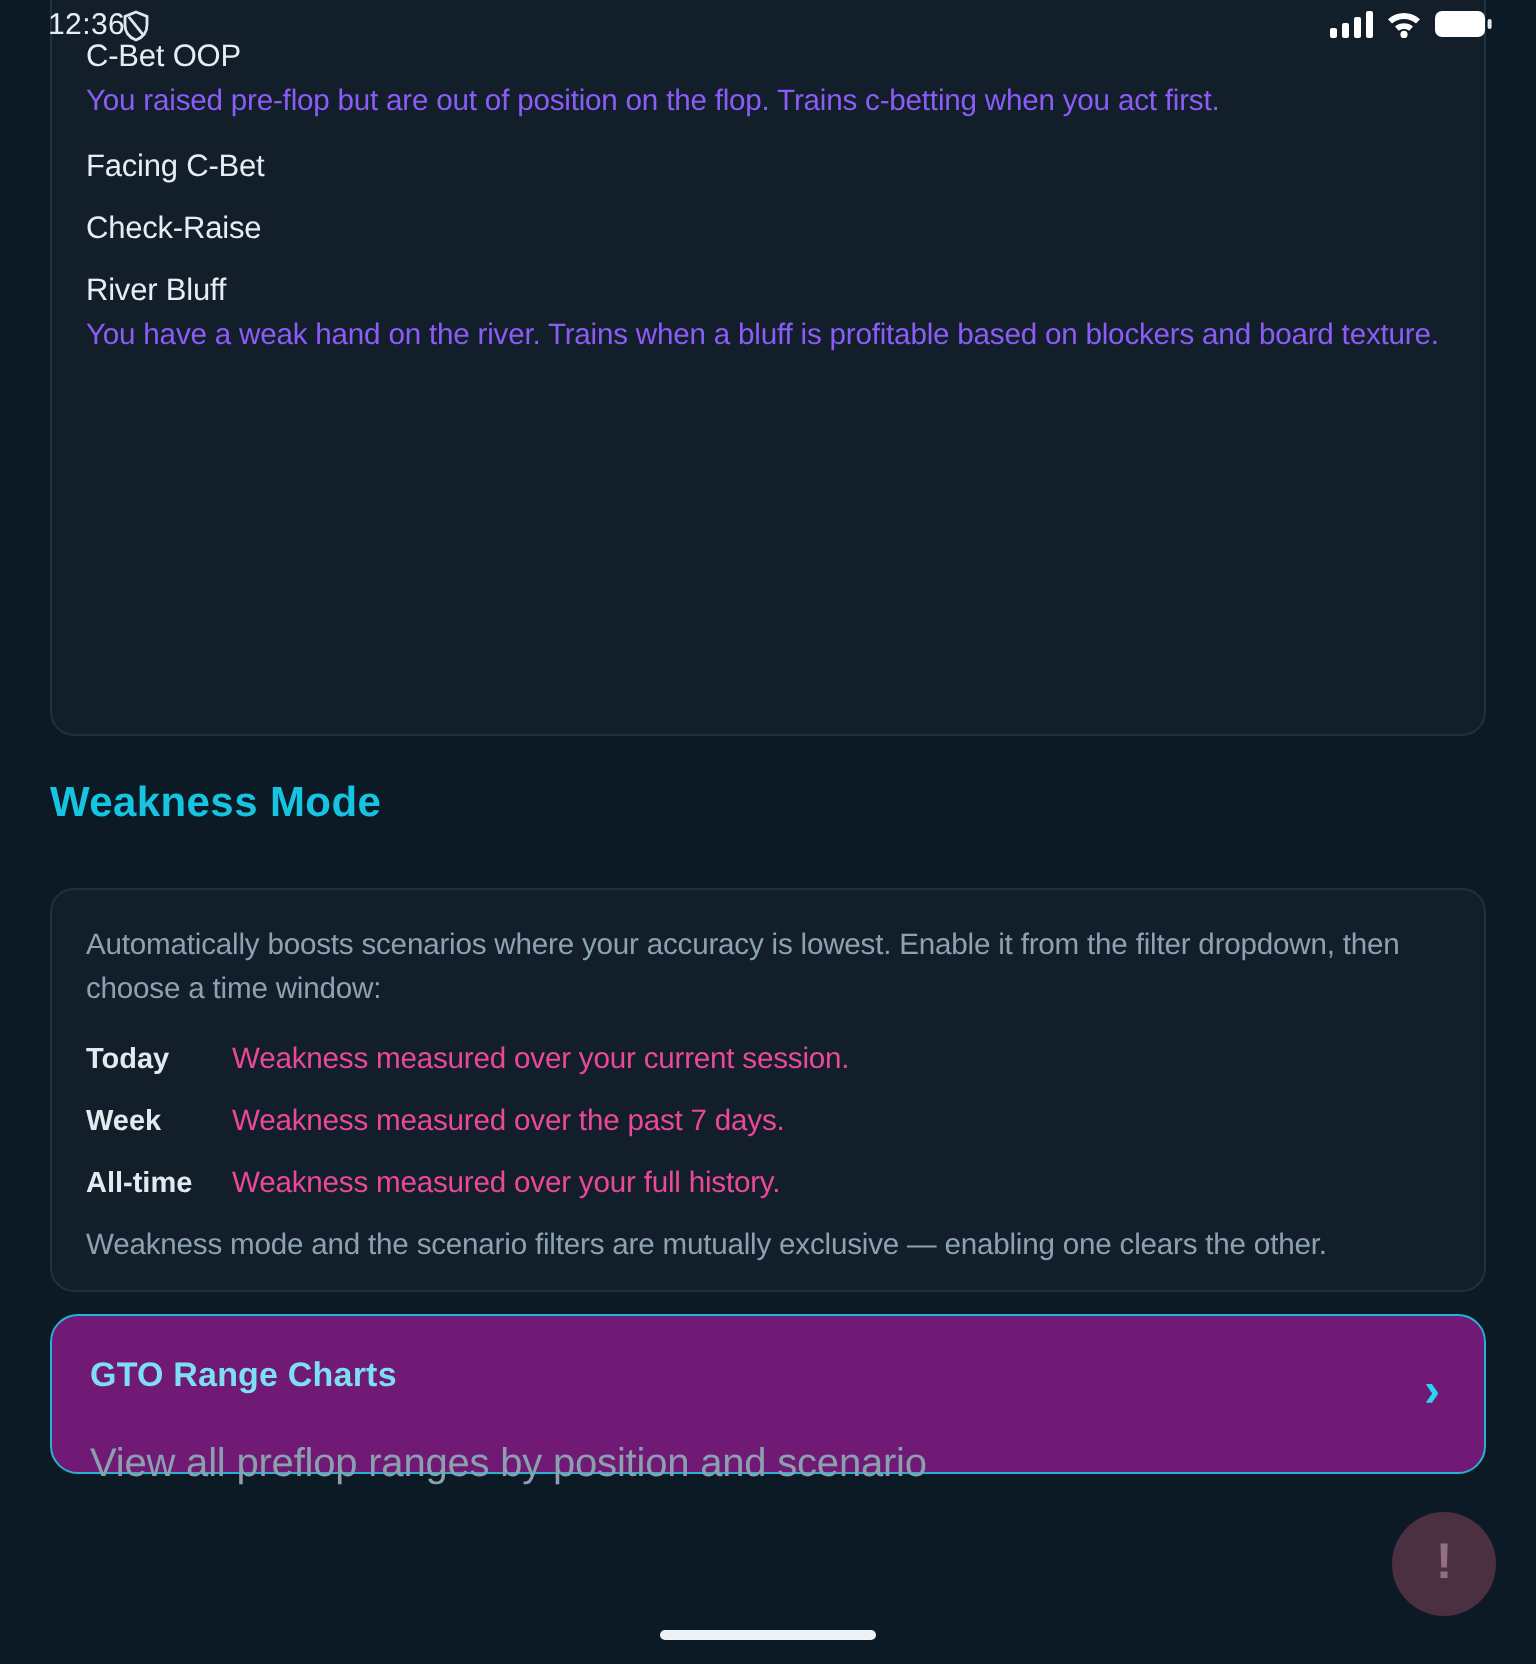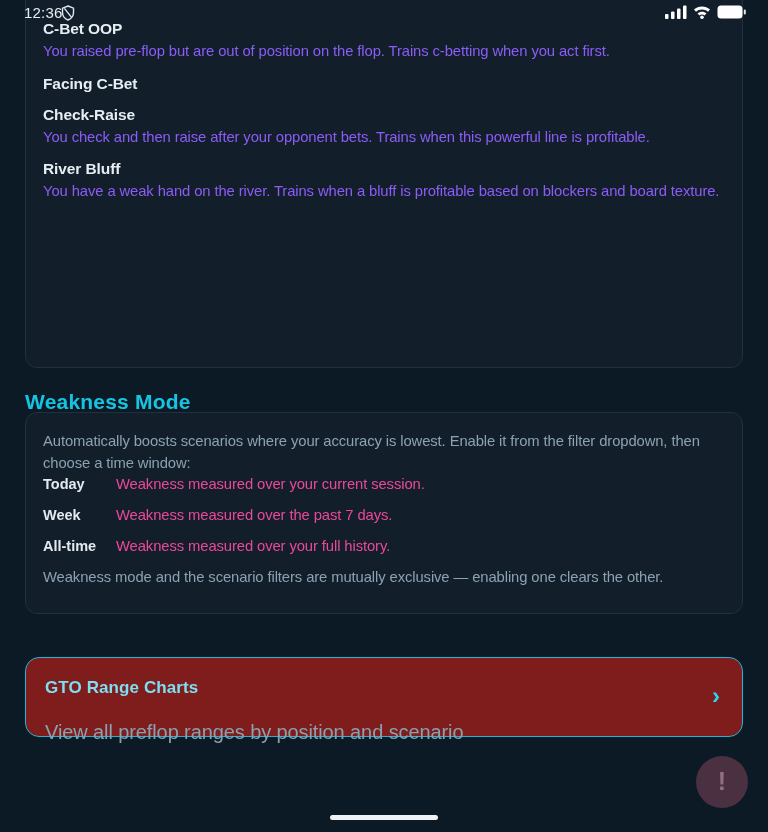--- a/index.html
+++ b/index.html
@@ -40,58 +40,58 @@
   
   .card {
     position: absolute; left: 25px; width: 718px;
     background: #121f2b;
     border: 1px solid #1d3140;
     border-radius: 12px;
   }
   .card-scenarios { top: -28px; height: 396px; padding: 46px 16px 0 17px; }
   .scenario { margin-bottom: 11px; }
   .scenario h3 {
-    color: #e6edf3; font-size: 15.5px; line-height: 20px; font-weight: 700;
+    color: #e6edf3; font-size: 15.5px; line-height: 20px; font-weight: 400;
     letter-spacing: -0.1px;
   }
   .scenario p {
     margin-top: 2px;
     color: #8b5cf6; font-size: 14.8px; line-height: 21.5px;
     letter-spacing: -0.1px;
     max-width: 690px;
   }
 
   
   .section-heading {
     position: absolute; left: 25px; top: 390px;
     color: #16c4e2; font-size: 21px; font-weight: 700; letter-spacing: .2px;
   }
-  .card-weakness { top: 412px; height: 202px; padding: 18px 16px 0 17px; }
+  .card-weakness { top: 444px; height: 202px; padding: 18px 16px 0 17px; }
   .weakness-intro {
     color: #8ca1b1; font-size: 14.8px; line-height: 21.5px; letter-spacing: -0.1px;
     max-width: 690px;
   }
-  .weakness-rows { margin-top: 0; }
+  .weakness-rows { margin-top: 14px; }
   .weakness-row { display: flex; margin-bottom: 9.5px; }
   .weakness-row .w-label {
     flex: 0 0 73px;
     color: #e2e9ef; font-size: 14.5px; font-weight: 700; line-height: 21.5px;
   }
   .weakness-row .w-desc {
     color: #ec4899; font-size: 14.8px; line-height: 21.5px; letter-spacing: -0.1px;
   }
   .weakness-note {
     margin-top: 3px;
     color: #8ca1b1; font-size: 14.8px; line-height: 21.5px; letter-spacing: -0.1px;
   }
 
   
   .card-gto {
     top: 657px; height: 80px;
-    background: #7f1d1d;
+    background: #701a75;
     border: 1.5px solid #23b3d4;
     border-radius: 14px;
     padding: 20px 50px 0 19px;
     cursor: pointer;
   }
   .gto-title { color: #7edef2; font-size: 17px; font-weight: 700; letter-spacing: .1px; }
   .gto-subtitle { margin-top: 23px; color: #8aa0ae; font-size: 20px; letter-spacing: -0.1px; }
   .gto-chevron {
     position: absolute; right: 22px; top: 50%; transform: translateY(-54%);
     color: #27d6f2; font-size: 24px; font-weight: 700; line-height: 1;
@@ -154,21 +154,20 @@
   <div class="card card-scenarios">
     <div class="scenario">
       <h3>C-Bet OOP</h3>
       <p>You raised pre-flop but are out of position on the flop. Trains c-betting when you act first.</p>
     </div>
     <div class="scenario">
       <h3>Facing C-Bet</h3>
     </div>
     <div class="scenario">
       <h3>Check-Raise</h3>
-      <p>You check and then raise after your opponent bets. Trains when this powerful line is profitable.</p>
     </div>
     <div class="scenario">
       <h3>River Bluff</h3>
       <p>You have a weak hand on the river. Trains when a bluff is profitable based on blockers and board texture.</p>
     </div>
   </div>
 
   <h2 class="section-heading">Weakness Mode</h2>
 
   <div class="card card-weakness">

